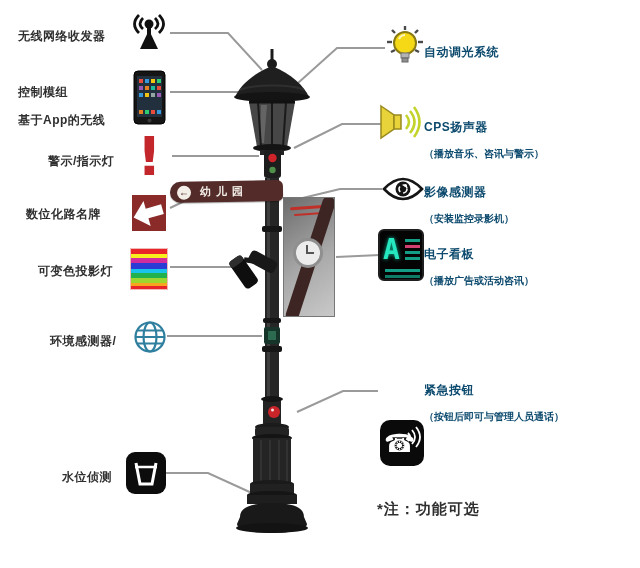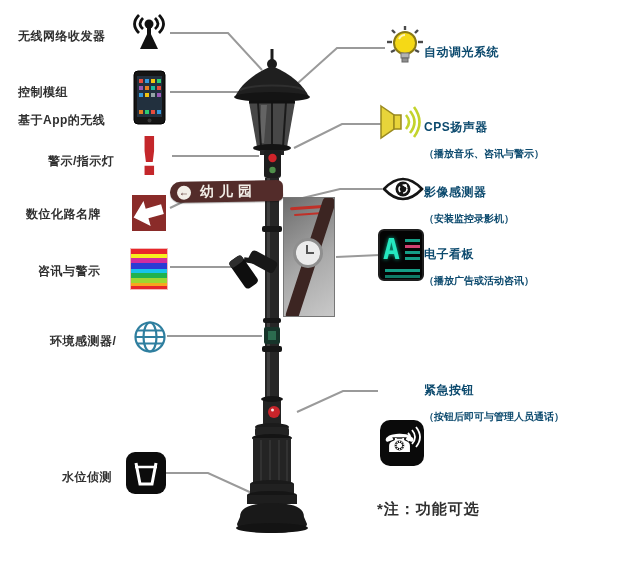--- a/index.html
+++ b/index.html
@@ -43,21 +43,21 @@
   .street-sign{
     position:absolute;left:170px;top:181px;width:113px;height:21px;z-index:3;
     background:#532c2a;border-radius:11px 6px 6px 11px;display:flex;align-items:center;
     box-shadow:0 1px 1px rgba(0,0,0,.3);transform:rotate(-1deg);
   }
   .street-sign .disc{
     width:14px;height:14px;border-radius:50%;background:#f3efe8;margin-left:7px;
     display:flex;align-items:center;justify-content:center;
     color:#532c2a;font-size:10px;font-weight:700;line-height:1;
   }
-  .street-sign .txt{color:#f3efe8;font-size:14px;font-weight:700;letter-spacing:5px;margin-left:9px;}
+  .street-sign .txt{color:#f3efe8;font-size:11px;font-weight:700;letter-spacing:5px;margin-left:9px;}
   .banner{
     position:absolute;left:283px;top:197px;width:52px;height:120px;z-index:2;
     background:linear-gradient(145deg,#6c6c6c,#a9a9a9 55%,#c9c9c9);
     border:1px solid #777;box-sizing:border-box;overflow:hidden;
   }
   .banner .redmark{position:absolute;background:#c03028;height:3px;border-radius:2px;}
   .banner .strap{position:absolute;left:20px;top:-4px;width:13px;height:130px;background:#3c2522;transform:rotate(18deg);border-radius:6px;}
   .banner .face{
     position:absolute;left:9px;top:40px;width:30px;height:30px;border-radius:50%;
     background:#ececec;border:3px solid #8f8f8f;box-sizing:border-box;
@@ -224,21 +224,21 @@
   <div class="lbl" style="left:26px;top:200px;">数位化路名牌</div>
   <div class="icon" style="left:130px;top:193px;">
     <svg width="38" height="40" viewBox="0 0 38 40">
       <rect x="2" y="2" width="34" height="36" fill="#8a2b29"></rect>
       <g transform="rotate(-16 19 20)">
         <polygon points="33,15 17,15 17,7 3,20 17,33 17,25 33,25" fill="#ffffff"></polygon>
       </g>
     </svg>
   </div>
 
-  <div class="lbl" style="left:38px;top:257px;">咨讯与警示</div>
+  <div class="lbl" style="left:38px;top:257px;">可变色投影灯</div>
   <div class="icon rainbow" style="left:130px;top:248px;"></div>
 
   <div class="lbl" style="left:50px;top:327px;">
     <div>环境感测器/</div>
   </div>
   <div class="icon" style="left:132px;top:319px;">
     <svg width="36" height="36" viewBox="0 0 36 36">
       <g stroke="#2f7f9f" stroke-width="2.2" fill="none">
         <circle cx="18" cy="18" r="14.5"></circle>
         <ellipse cx="18" cy="18" rx="6.5" ry="14.5"></ellipse>

